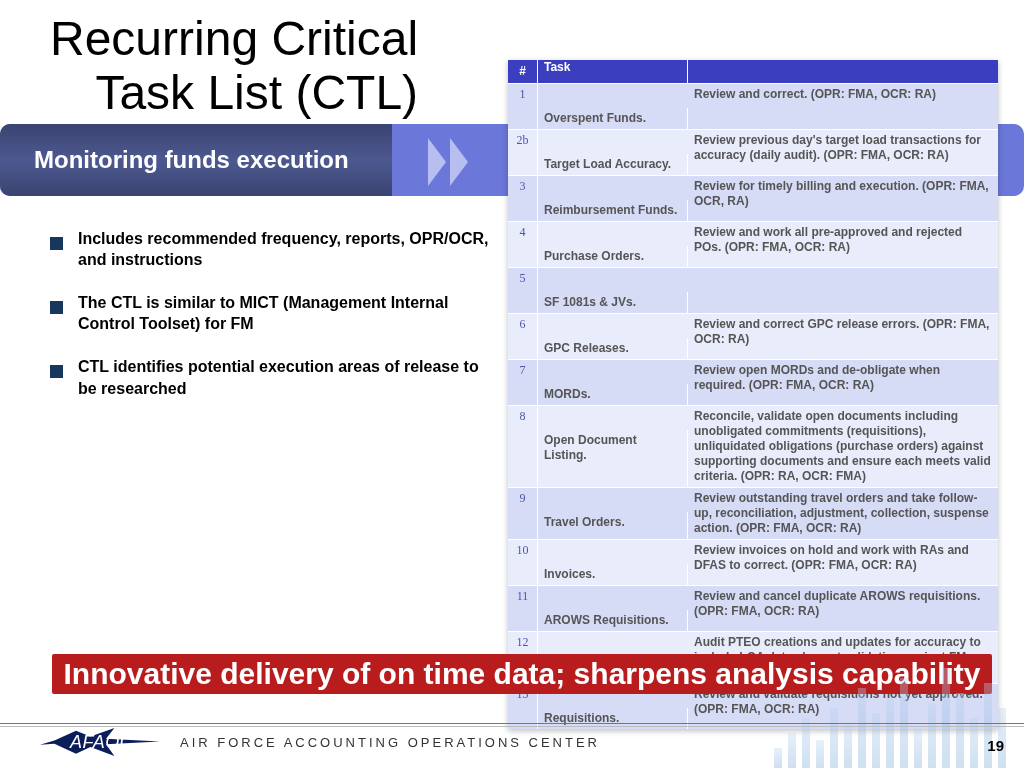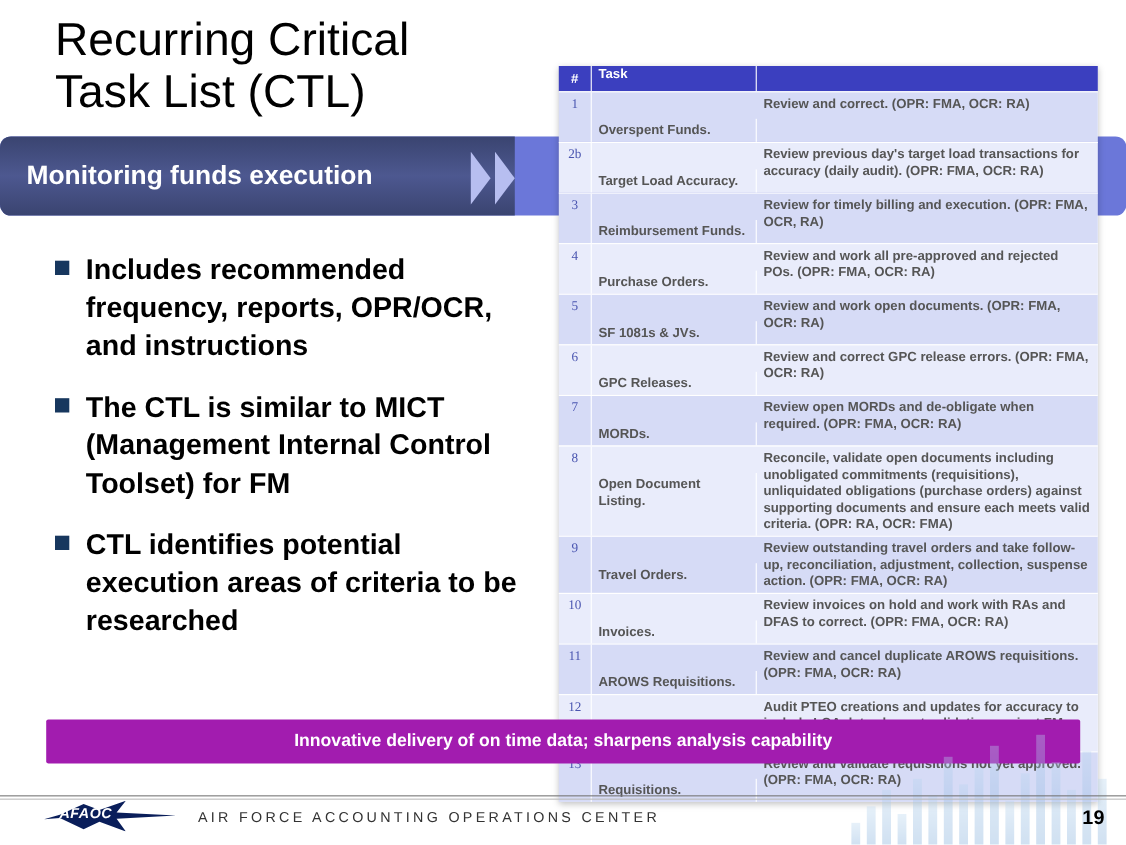--- a/index.html
+++ b/index.html
@@ -1,71 +1,71 @@
 <!DOCTYPE html>
 <html><head>
 <meta charset="utf-8">
 <style>
   * { box-sizing: border-box; margin: 0; padding: 0; }
   html, body { width: 1024px; height: 768px; font-family: Arial, Helvetica, sans-serif; background: #fff; color: #000; overflow: hidden; }
   .slide { position: relative; width: 1024px; height: 768px; }
 
-  .title { position: absolute; left: 50px; top: 12px; font-size: 42px; font-weight: 400; line-height: 1.12; }
+  .title { position: absolute; left: 50px; top: 12px; font-size: 48px; font-weight: 400; line-height: 1.12; text-align: right; }
 
   .subtitle-bar {
     position: absolute; left: 0; top: 124px; width: 1024px; height: 72px;
     background: #6b77d9; border-radius: 10px;
   }
   .subtitle-dark {
-    position: absolute; left: 0; top: 124px; width: 468px; height: 72px;
+    position: absolute; left: 0; top: 124px; width: 392px; height: 72px;
     background: linear-gradient(to bottom,#3a4470 0%, #4d5890 50%, #3a4470 100%);
     border-radius: 10px 0 0 10px;
-    display: flex; align-items: center; padding-left: 24px;
+    display: flex; align-items: center; padding-left: 34px;
     color: #fff; font-size: 24px; font-weight: 700;
   }
   .chevs { position: absolute; left: 428px; top: 138px; display: flex; }
   .chev { width: 0; height: 0; border-top: 24px solid transparent; border-bottom: 24px solid transparent; border-left: 18px solid #b7bef0; margin-right: 4px; }
 
   .bullets { position: absolute; left: 50px; top: 228px; width: 440px; }
-  .bullets li { list-style: none; margin-bottom: 22px; padding-left: 28px; position: relative; font-size: 26px; font-weight: 700; line-height: 1.32; }
+  .bullets li { list-style: none; margin-bottom: 22px; padding-left: 28px; position: relative; font-size: 16px; font-weight: 700; line-height: 1.32; }
   .bullets li::before { content: ''; position: absolute; left: 0; top: 9px; width: 13px; height: 13px; background: #17375e; }
 
   .table-wrap { position: absolute; right: 26px; top: 60px; width: 490px; box-shadow: 0 2px 6px rgba(0,0,0,0.25); font-size: 12px; line-height: 1.25; }
   .thead { display: flex; background: #3b3fbf; color: #fff; font-weight: 700; }
   .th-num { width: 30px; text-align: center; padding: 4px 0; border-right: 1px solid #fff; }
   .th-task { width: 150px; padding: 0 6px; border-right: 1px solid #fff; }
   .th-desc { flex: 1; padding: 4px 6px; }
   .trow { display: flex; border-top: 1px solid #fff; }
   .trow:nth-child(even) { background: #e9ecfb; }
   .trow:nth-child(odd)  { background: #d6dbf6; }
   .td-num  { width: 30px; text-align: center; padding: 3px 2px; color: #4a55b0; font-family: Georgia, 'Times New Roman', serif; border-right: 1px solid #fff; display:flex; align-items:flex-start; justify-content:center;}
   .td-task { width: 150px; padding: 3px 6px; font-weight: 700; color: #555; border-right: 1px solid #fff; margin-top: 24px; }
   .td-desc { flex: 1; padding: 3px 6px; color: #555; font-weight: bold; }
 
   .tagline {
-    position: absolute; left: 42px; top: 654px; width: 940px; height: 40px;
-    background: #a21caf; color: #fff; font-size: 16px; font-weight: 700;
+    position: absolute; left: 52px; top: 654px; width: 940px; height: 40px;
+    background: #b91c1c; color: #fff; font-size: 30px; font-weight: 700;
     display: flex; align-items: center; justify-content: center; border-radius: 2px;
   }
 
   .footer { position: absolute; left: 0; bottom: 0; width: 1024px; height: 58px; }
   .foot-line { position: absolute; left: 0; bottom: 44px; width: 1024px; height: 1px; background: #777; }
   .foot-line2 { position: absolute; left: 0; bottom: 41px; width: 1024px; height: 1px; background: #bbb; }
 
   .logo { position: absolute; left: 40px; bottom: 8px; width: 120px; height: 40px; }
   .logo-jet {
     position: absolute; left: 0; top: 8px; width: 120px; height: 28px;
     background: #0a1e5a;
     clip-path: polygon(0 60%, 12% 45%, 30% 10%, 42% 30%, 62% 0%, 55% 38%, 100% 48%, 55% 58%, 62% 100%, 42% 68%, 30% 92%, 12% 56%);
   }
-  .logo-txt { position: absolute; left: 14px; top: 12px; color: #fff; font-weight: 700; font-size: 13px; font-style: italic; letter-spacing: 0.5px; }
+  .logo-txt { position: absolute; left: 30px; top: 12px; color: #fff; font-weight: 400; font-size: 18px; font-style: italic; letter-spacing: 0.5px; }
 
   .org { position: absolute; left: 180px; bottom: 18px; font-size: 13px; letter-spacing: 3px; color: #333; text-align: center; }
 
-  .pagenum { position: absolute; right: 20px; bottom: 14px; font-size: 18px; font-weight: 700; }
+  .pagenum { position: absolute; right: 20px; bottom: 14px; font-size: 15px; font-weight: 700; }
 
   .chart-bg { position: absolute; right: 0; bottom: 0; width: 260px; height: 130px; opacity: 0.35; overflow: hidden; pointer-events: none; }
   .bar { position: absolute; bottom: 0; width: 8px; background: linear-gradient(to top,#79a8d8,#b9d6ef); }
 </style>
 </head>
 <body>
 
 <div class="slide">
 
   <div class="title">Recurring Critical<br>Task List (CTL)</div>
@@ -73,21 +73,21 @@
   <div class="subtitle-bar"></div>
   <div class="subtitle-dark">Monitoring funds execution</div>
   <div class="chevs">
     <div class="chev"></div>
       <div class="chev"></div>
   </div>
 
   <ul class="bullets">
       <li>Includes recommended frequency, reports, OPR/OCR, and instructions</li>
       <li>The CTL is similar to MICT (Management Internal Control Toolset) for FM</li>
-      <li>CTL identifies potential execution areas of criteria to be researched</li>
+      <li>CTL identifies potential execution areas of release to be researched</li>
     </ul>
 
   <div class="table-wrap">
     <div class="thead">
       <div class="th-num">#</div>
       <div class="th-task">Task</div>
       <div class="th-desc"></div>
     </div>
     <div class="tbody">
         <div class="trow">
@@ -106,21 +106,20 @@
           <div class="td-desc">Review for timely billing and execution. (OPR: FMA, OCR, RA)</div>
         </div>
         <div class="trow">
           <div class="td-num">4</div>
           <div class="td-task">Purchase Orders.</div>
           <div class="td-desc">Review and work all pre-approved and rejected POs. (OPR: FMA, OCR: RA)</div>
         </div>
         <div class="trow">
           <div class="td-num">5</div>
           <div class="td-task">SF 1081s &amp; JVs.</div>
-          <div class="td-desc">Review and work open documents. (OPR: FMA, OCR: RA)</div>
         </div>
         <div class="trow">
           <div class="td-num">6</div>
           <div class="td-task">GPC Releases.</div>
           <div class="td-desc">Review and correct GPC release errors. (OPR: FMA, OCR: RA)</div>
         </div>
         <div class="trow">
           <div class="td-num">7</div>
           <div class="td-task">MORDs.</div>
           <div class="td-desc">Review open MORDs and de-obligate when required. (OPR: FMA, OCR: RA)</div>

